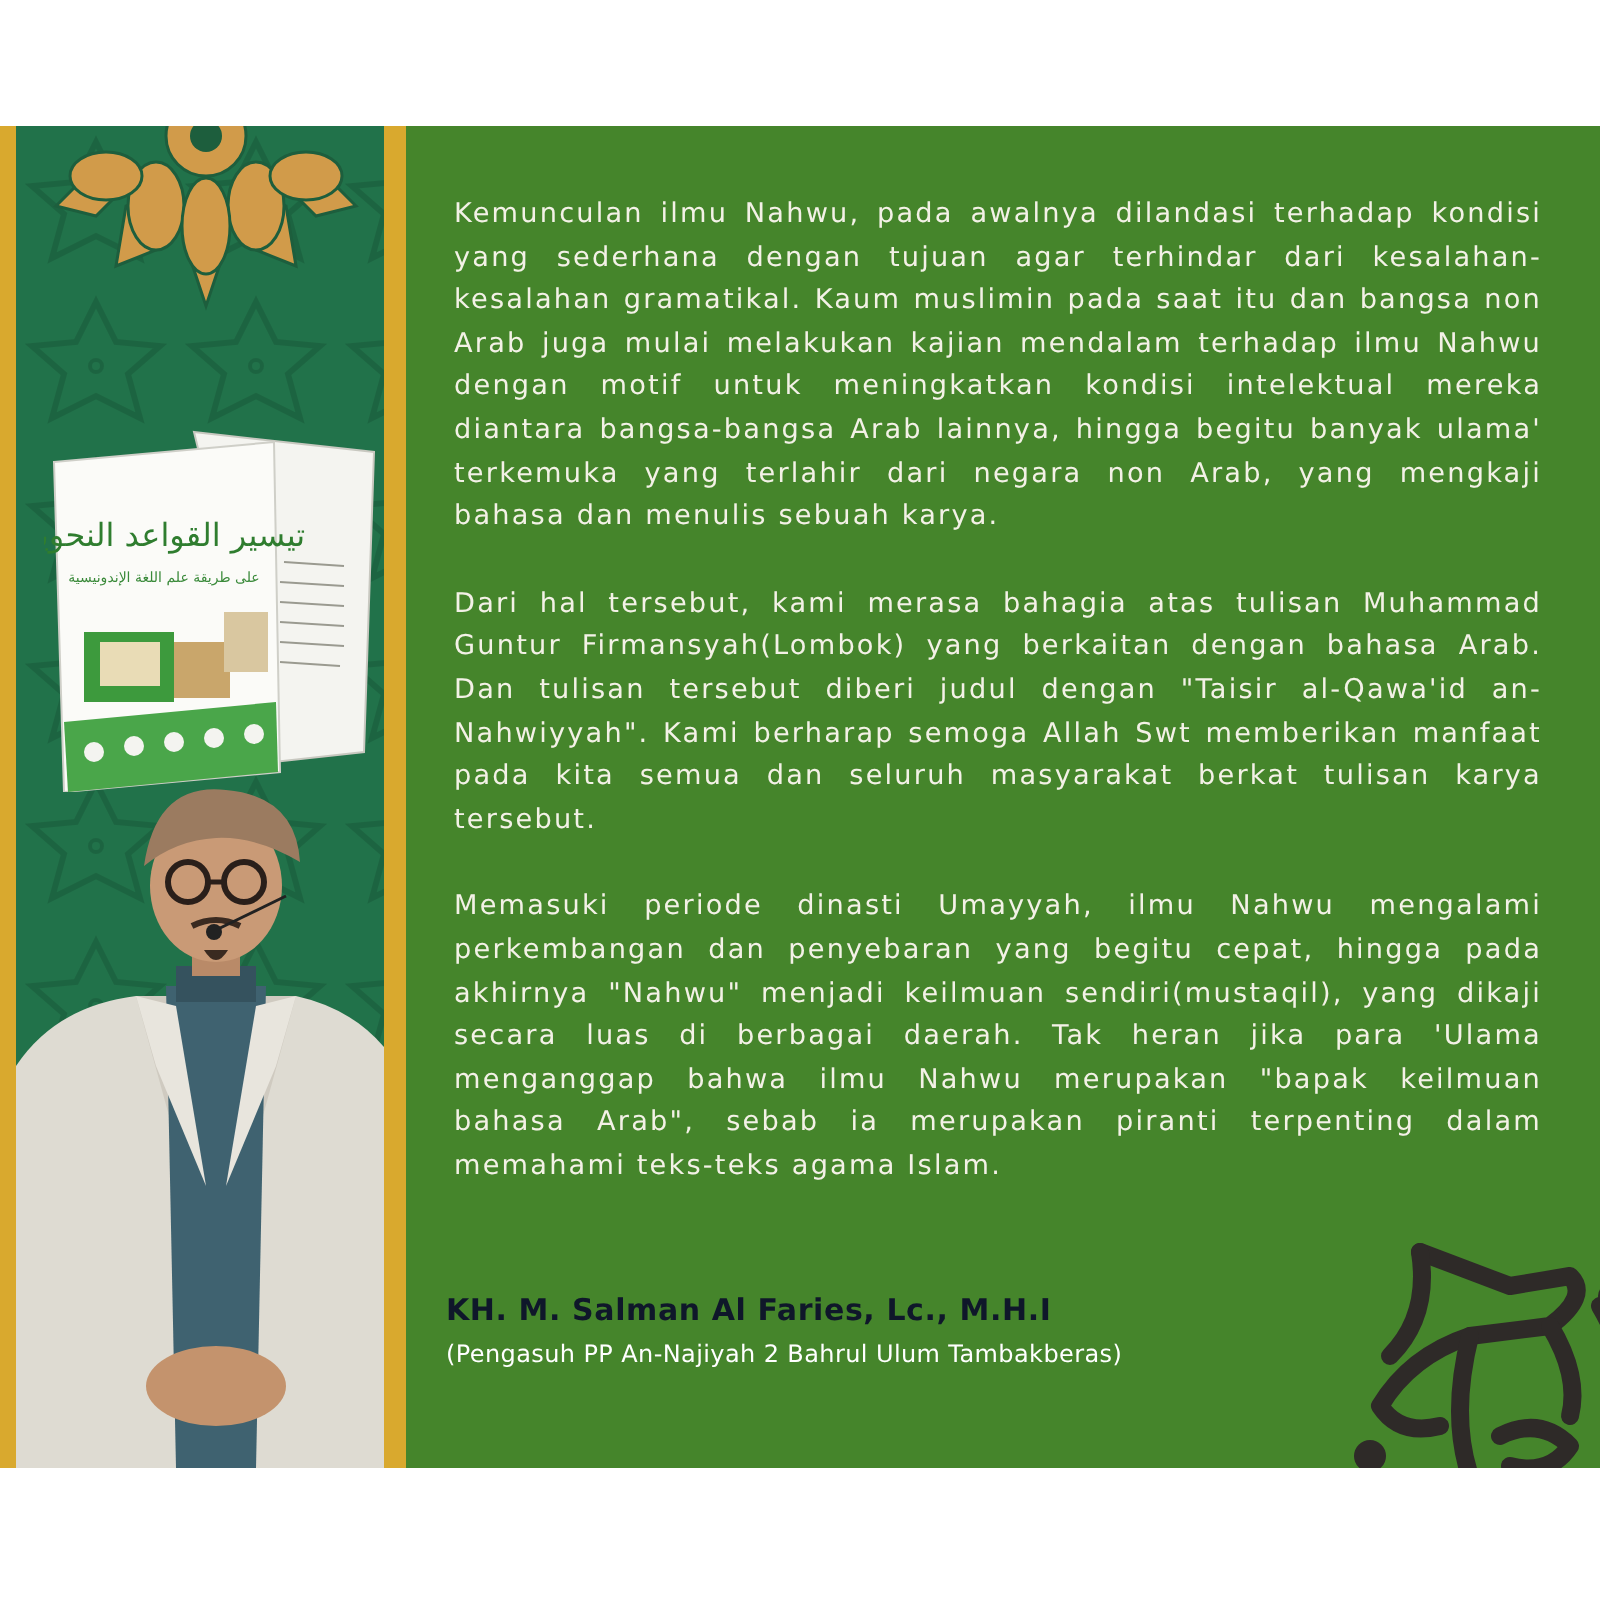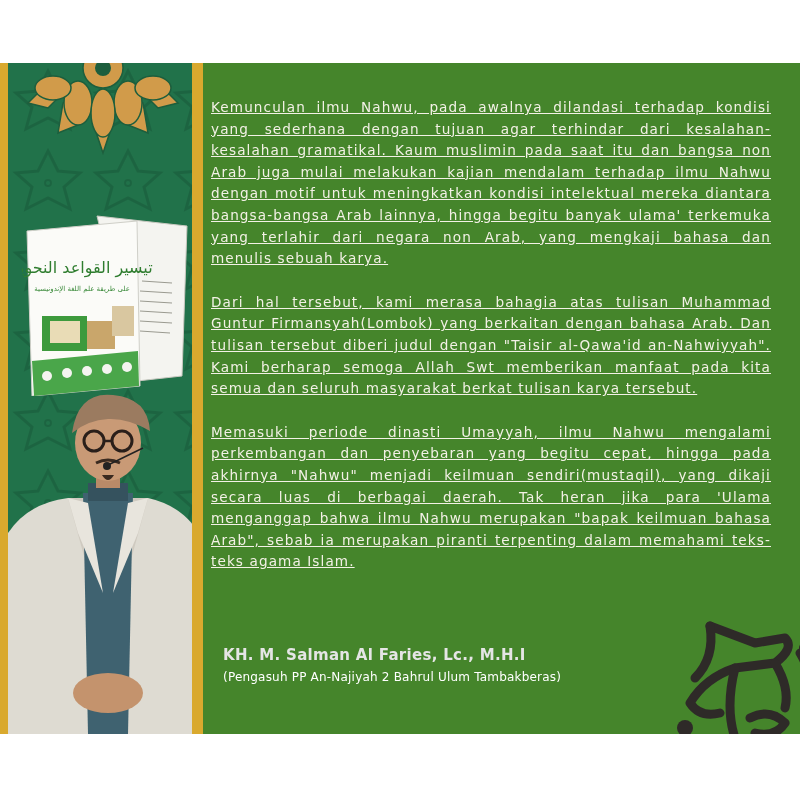--- a/index.html
+++ b/index.html
@@ -7,22 +7,22 @@
   .banner { position:absolute; left:0; top:63px; width:800px; height:671px; background:#45852b; overflow:hidden; }
   .gold-left { position:absolute; left:0; top:0; width:8px; height:100%; background:#d9a92e; }
   .teal-panel { position:absolute; left:8px; top:0; width:184px; height:100%; background:#21724a; overflow:hidden; }
   .gold-mid { position:absolute; left:192px; top:0; width:11px; height:100%; background:#d9a92e; }
   .green-right { position:absolute; left:203px; top:0; width:597px; height:100%; background:#45852b; }
   .mandala { position:absolute; left:10px; top:-60px; width:170px; height:160px; }
   .pattern { position:absolute; left:0; top:0; width:184px; height:671px; opacity:0.35; }
   .book { position:absolute; left:14px; top:148px; width:170px; height:185px; }
   .person { position:absolute; left:0; top:330px; width:200px; height:341px; }
   .text-block { position:absolute; left:211px; top:34px; width:560px; color:#f3f1e6; font-size:13.6px; line-height:21.6px; letter-spacing:1.1px; text-align:justify; }
-  .text-block p { margin:0 0 22px 0;text-decoration:underline; }
-  .sig-name { position:absolute; left:223px; top:583px; color:#e5e5e5; font-weight:bold; font-size:15px; letter-spacing:0.3px; }
+  .text-block p { margin:0 0 22px 16px; }
+  .sig-name { position:absolute; left:223px; top:583px; color:#0f172a; font-weight:bold; font-size:15px; letter-spacing:0.3px; }
   .sig-role { position:absolute; left:223px; top:607px; color:#ffffff; font-weight:normal; font-size:12px; letter-spacing:0.2px; }
   .ornament { position:absolute; left:675px; top:545px; width:140px; height:140px; }
 </style>
 </head>
 <body>
 
 <div class="banner">
   <div class="gold-left"></div>
 
   <div class="teal-panel">

